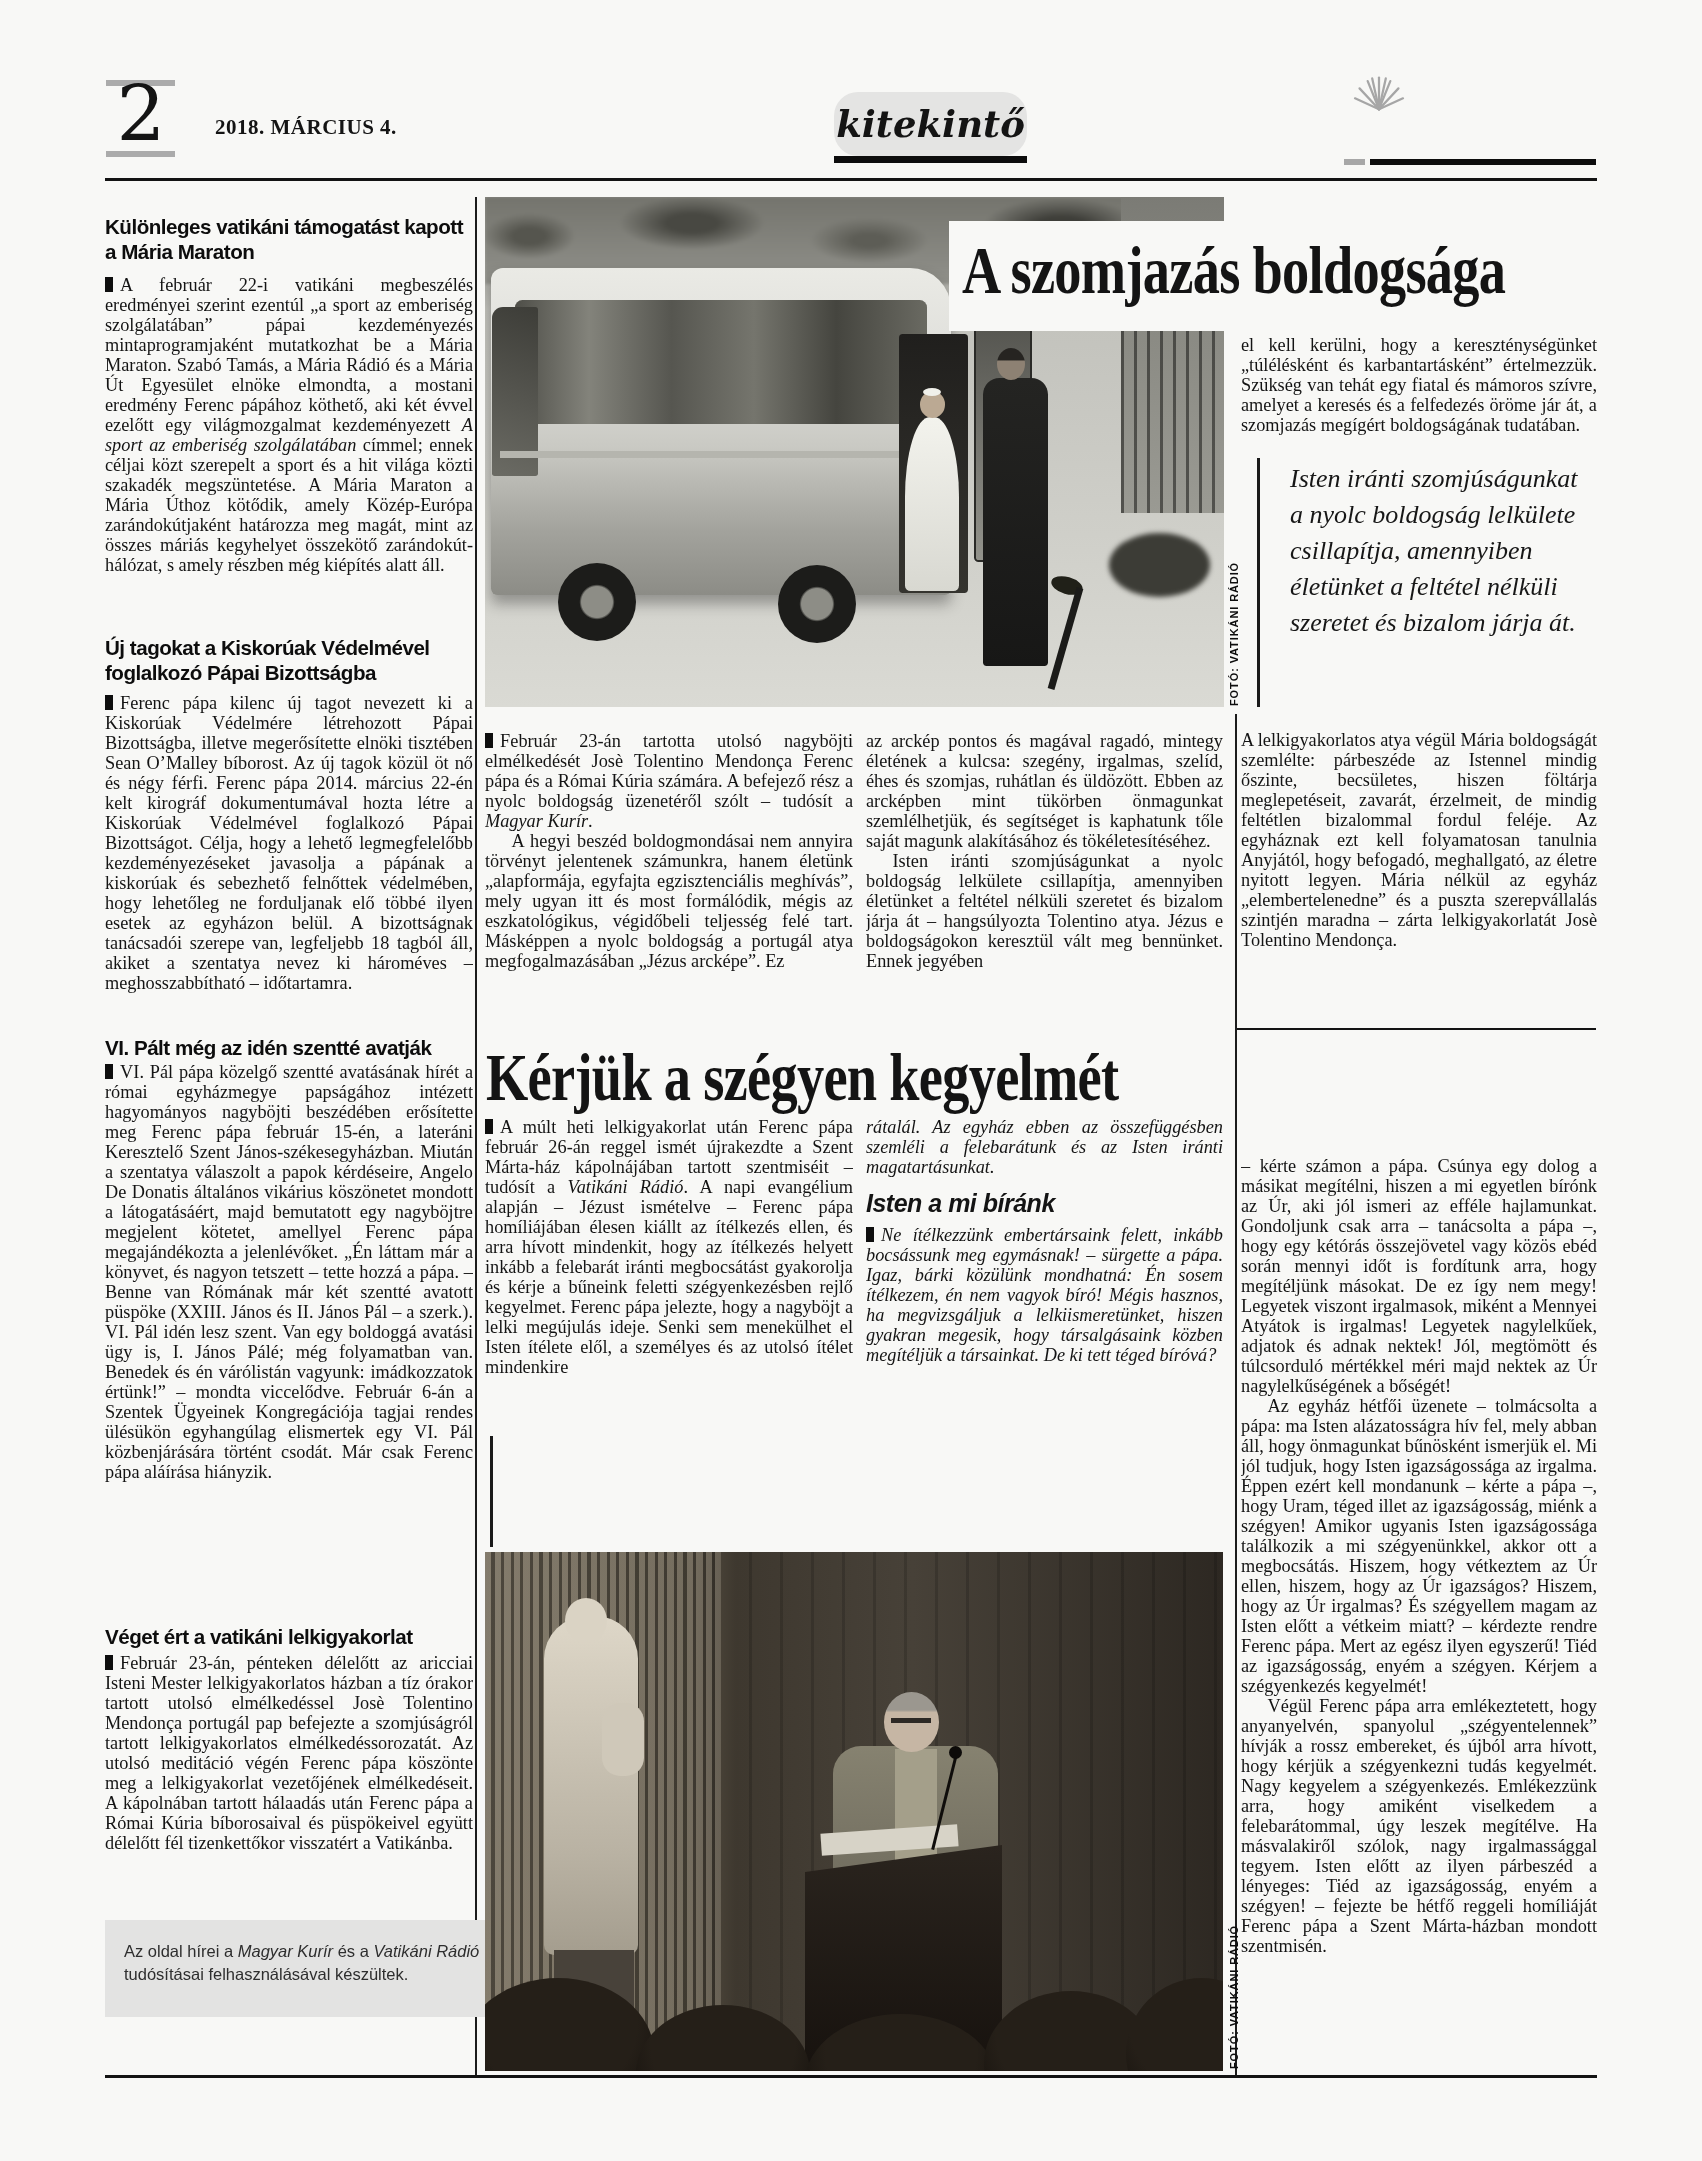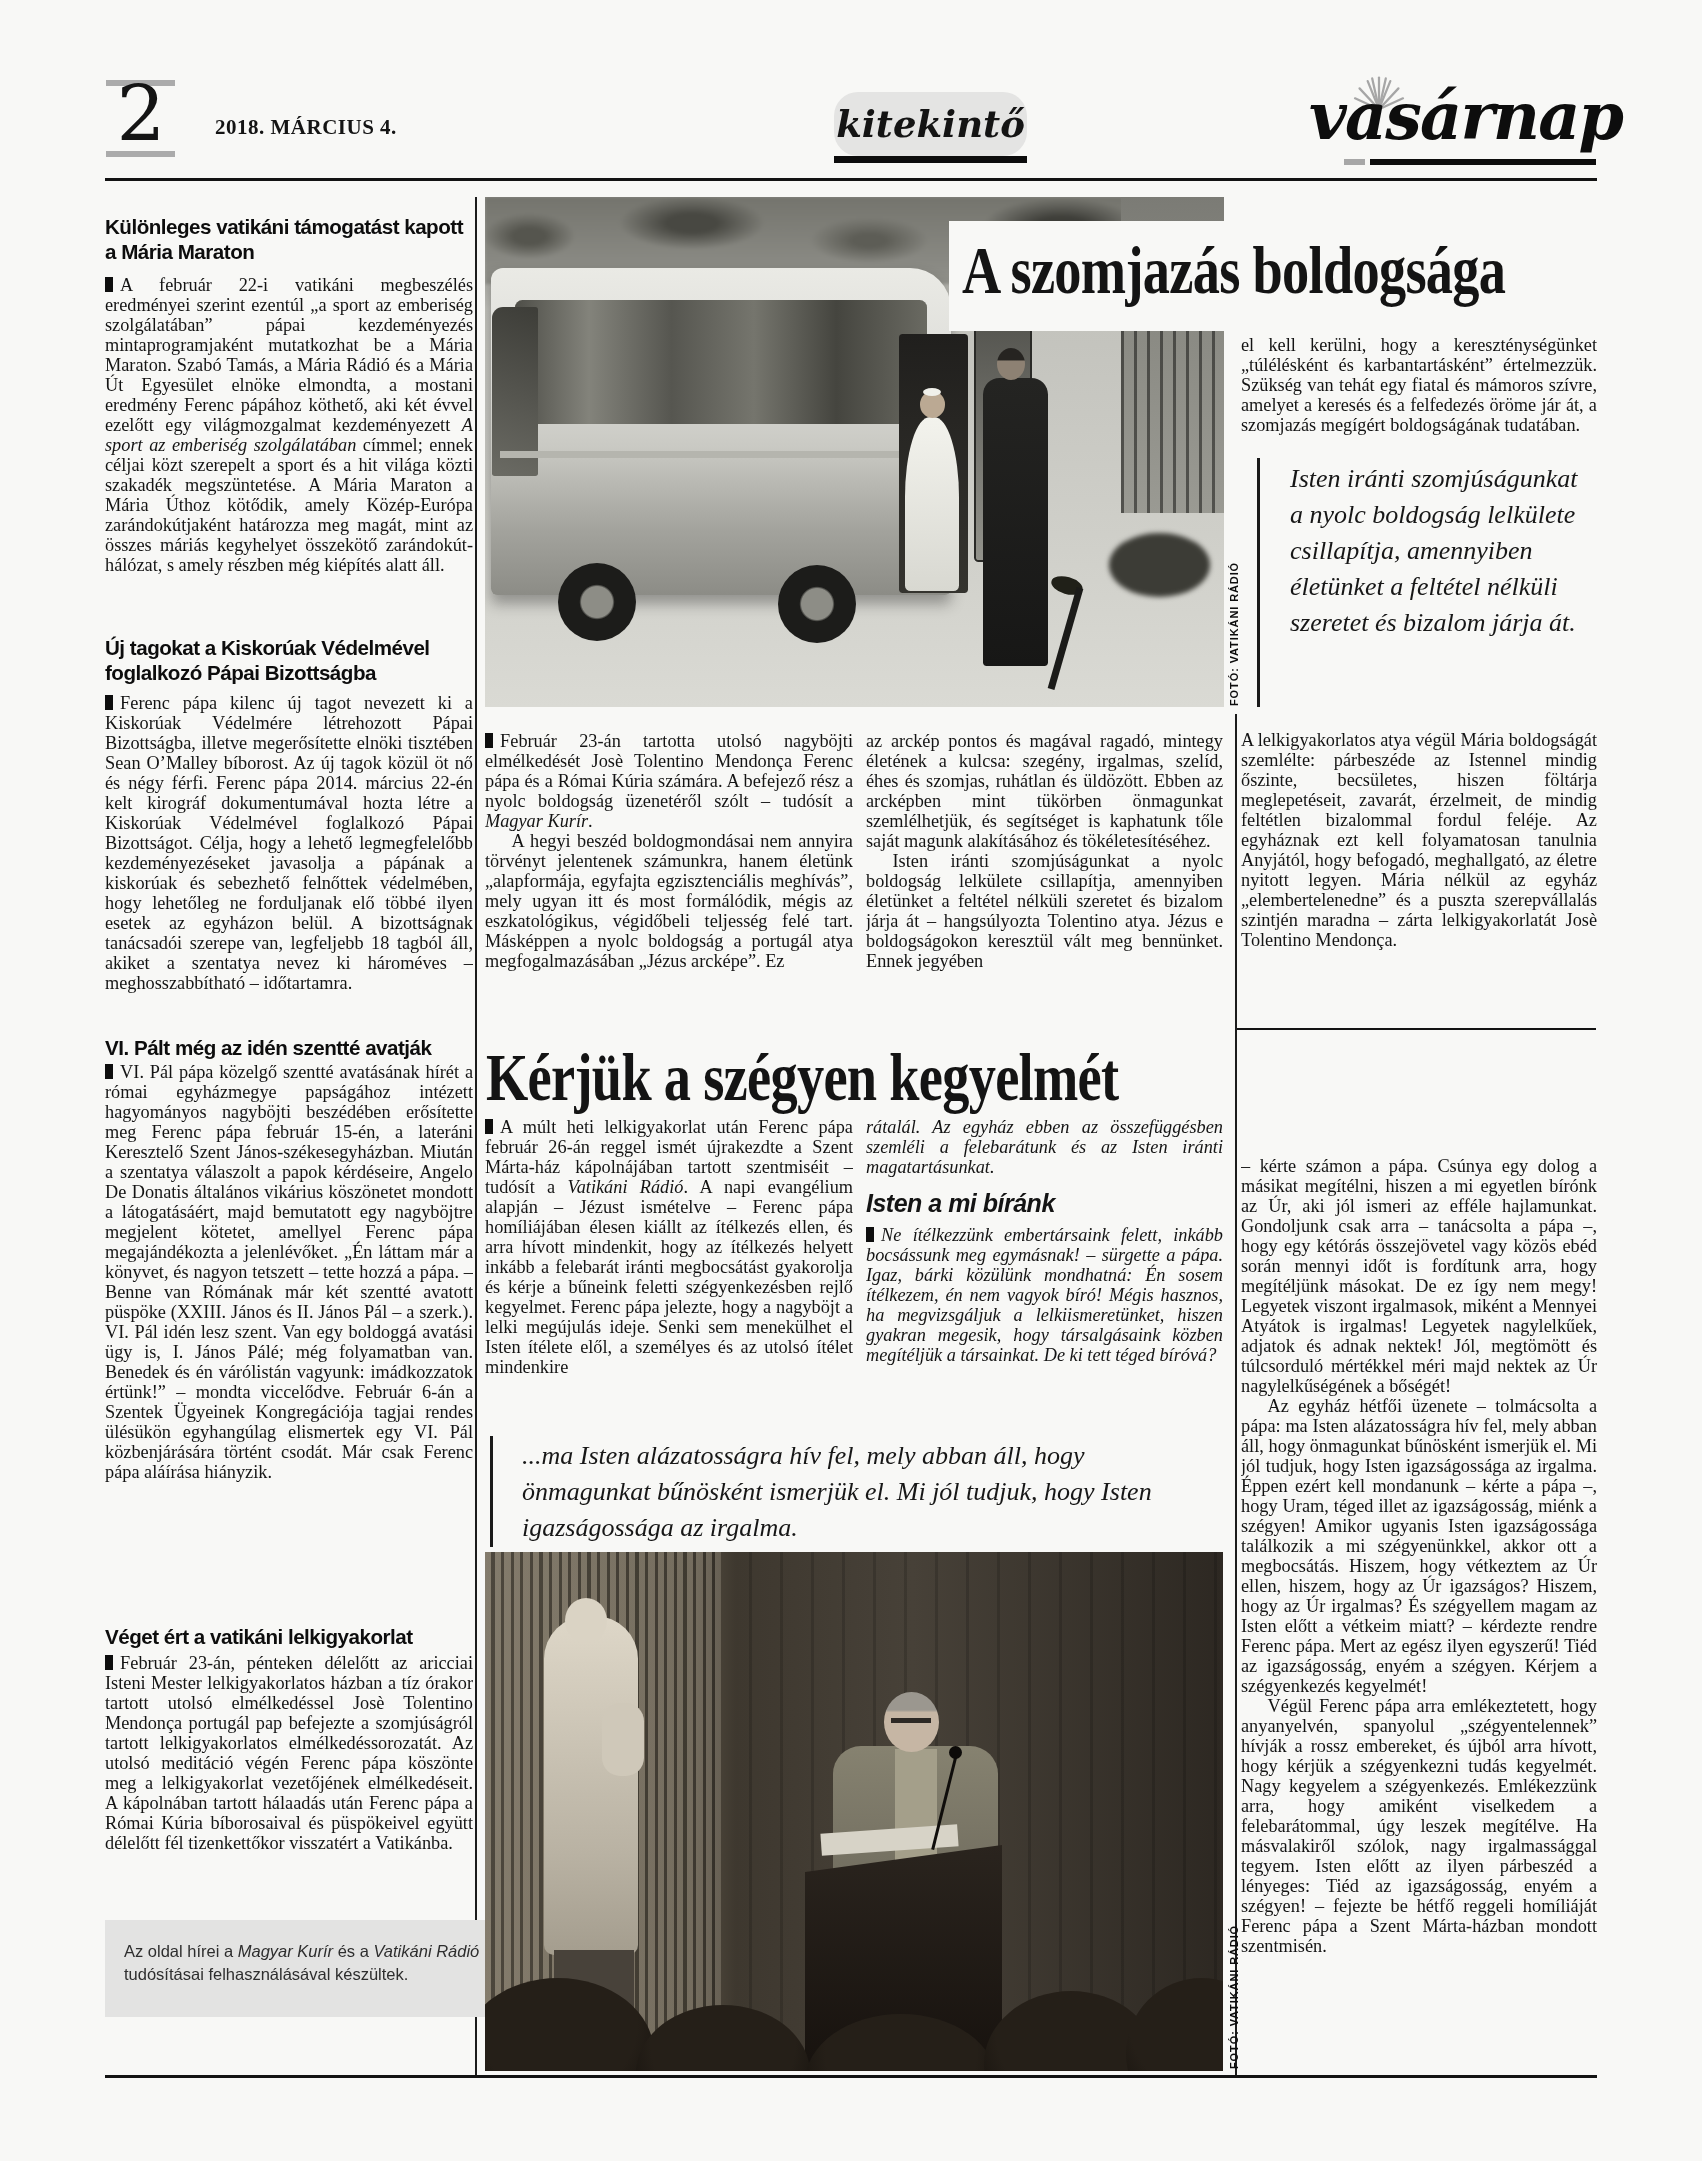--- a/index.html
+++ b/index.html
@@ -138,21 +138,20 @@
       <line x1="63" y1="80" x2="38" y2="18"></line>
       <line x1="63" y1="80" x2="88" y2="18"></line>
       <line x1="63" y1="80" x2="20" y2="34"></line>
       <line x1="63" y1="80" x2="106" y2="34"></line>
       <line x1="63" y1="80" x2="10" y2="56"></line>
       <line x1="63" y1="80" x2="116" y2="56"></line>
       <line x1="63" y1="80" x2="48" y2="12"></line>
       <line x1="63" y1="80" x2="78" y2="12"></line>
     </g>
   </svg>
-  <div class="abs masthead">vasárnap</div>
   <div class="abs mastbar-gray"></div>
   <div class="abs mastbar-black"></div>
 
   <div class="abs rule-h" style="left:105px;top:178px;width:1492px;height:2.7px;"></div>
 
   <div class="abs rule-v" style="left:475px;top:197px;width:1.8px;height:1878px;"></div>
 
   <div class="abs bheading" style="left:105px;top:214px;width:368px;">Különleges vatikáni támogatást kapott a Mária Maraton</div>
   <div class="abs body" style="left:105px;top:275px;width:368px;height:355px;overflow:hidden;">
     <p class="lead"><span>A február 22-i vatikáni megbeszélés eredményei szerint ezentúl „a sport az emberiség szolgálatában” pápai kezdeményezés mintaprogramjaként mutatkozhat be a Mária Maraton. Szabó Tamás, a Mária Rádió és a Mária Út Egyesület elnöke elmondta, a mostani eredmény Ferenc pápához köthető, aki két évvel ezelőtt egy világmozgalmat kezdeményezett </span><i>A sport az emberiség szolgálatában</i><span> címmel; ennek céljai közt szerepelt a sport és a hit világa közti szakadék megszüntetése. A Mária Maraton a Mária Úthoz kötődik, amely Közép-Európa zarándokútjaként határozza meg magát, mint az összes máriás kegyhelyet összekötő zarándokút-hálózat, s amely részben még kiépítés alatt áll.</span></p>
@@ -233,21 +232,20 @@
   <div class="abs body" style="left:485px;top:1117px;width:368px;height:307px;overflow:hidden;">
     <p class="lead"><span>A múlt heti lelkigyakorlat után Ferenc pápa február 26-án reggel ismét újrakezdte a Szent Márta-ház kápolnájában tartott szentmiséit – tudósít a </span><i>Vatikáni Rádió</i><span>. A napi evangélium alapján – Jézust ismételve – Ferenc pápa homíliájában élesen kiállt az ítélkezés ellen, és arra hívott mindenkit, hogy az ítélkezés helyett inkább a felebarát iránti megbocsátást gyakorolja és kérje a bűneink feletti szégyenkezésben rejlő kegyelmet. Ferenc pápa jelezte, hogy a nagyböjt a lelki megújulás ideje. Senki sem menekülhet el Isten ítélete elől, a személyes és az utolsó ítélet mindenkire</span></p>
   </div>
   <div class="abs body" style="left:866px;top:1117px;width:357px;height:307px;overflow:hidden;font-style:italic;">
     <p>rátalál. Az egyház ebben az összefüggésben szemléli a felebarátunk és az Isten iránti magatartásunkat.</p>
     <div class="subhead">Isten a mi bíránk</div>
     <p class="lead">Ne ítélkezzünk embertársaink felett, inkább bocsássunk meg egymásnak! – sürgette a pápa. Igaz, bárki közülünk mondhatná: Én sosem ítélkezem, én nem vagyok bíró! Mégis hasznos, ha megvizsgáljuk a lelkiismeretünket, hiszen gyakran megesik, hogy társalgásaink közben megítéljük a társainkat. De ki tett téged bíróvá?</p>
   </div>
 
   <div class="abs qbar" style="left:490px;top:1436px;height:111px;position:absolute;"></div>
-  <div class="abs quote" style="left:522px;top:1438px;width:686px;">...ma Isten alázatosságra hív fel, mely abban áll, hogy önmagunkat bűnösként ismerjük el. Mi jól tudjuk, hogy Isten igazságossága az irgalma.</div>
 
   <div class="abs body" style="left:1241px;top:1156px;width:356px;height:975px;overflow:hidden;">
     <p>– kérte számon a pápa. Csúnya egy dolog a másikat megítélni, hiszen a mi egyetlen bírónk az Úr, aki jól ismeri az efféle hajlamunkat. Gondoljunk csak arra – tanácsolta a pápa –, hogy egy kétórás összejövetel vagy közös ebéd során mennyi időt is fordítunk arra, hogy megítéljünk másokat. De ez így nem megy! Legyetek viszont irgalmasok, miként a Mennyei Atyátok is irgalmas! Legyetek nagylelkűek, adjatok és adnak nektek! Jól, megtömött és túlcsorduló mértékkel méri majd nektek az Úr nagylelkűségének a bőségét!</p>
     <p class="cont">Az egyház hétfői üzenete – tolmácsolta a pápa: ma Isten alázatosságra hív fel, mely abban áll, hogy önmagunkat bűnösként ismerjük el. Mi jól tudjuk, hogy Isten igazságossága az irgalma. Éppen ezért kell mondanunk – kérte a pápa –, hogy Uram, téged illet az igazságosság, miénk a szégyen! Amikor ugyanis Isten igazságossága találkozik a mi szégyenünkkel, akkor ott a megbocsátás. Hiszem, hogy vétkeztem az Úr ellen, hiszem, hogy az Úr igazságos? Hiszem, hogy az Úr irgalmas? És szégyellem magam az Isten előtt a vétkeim miatt? – kérdezte rendre Ferenc pápa. Mert az egész ilyen egyszerű! Tiéd az igazságosság, enyém a szégyen. Kérjem a szégyenkezés kegyelmét!</p>
     <p class="cont">Végül Ferenc pápa arra emlékeztetett, hogy anyanyelvén, spanyolul „szégyentelennek” hívják a rossz embereket, és újból arra hívott, hogy kérjük a szégyenkezni tudás kegyelmét. Nagy kegyelem a szégyenkezés. Emlékezzünk arra, hogy amiként viselkedem a felebarátommal, úgy leszek megítélve. Ha másvalakiről szólok, nagy irgalmassággal tegyem. Isten előtt az ilyen párbeszéd a lényeges: Tiéd az igazságosság, enyém a szégyen! – fejezte be hétfő reggeli homíliáját Ferenc pápa a Szent Márta-házban mondott szentmisén.</p>
   </div>
 
   <div class="abs photo2">
     <div class="ph2-bg"></div>
     <div class="ph2-slats"></div>

